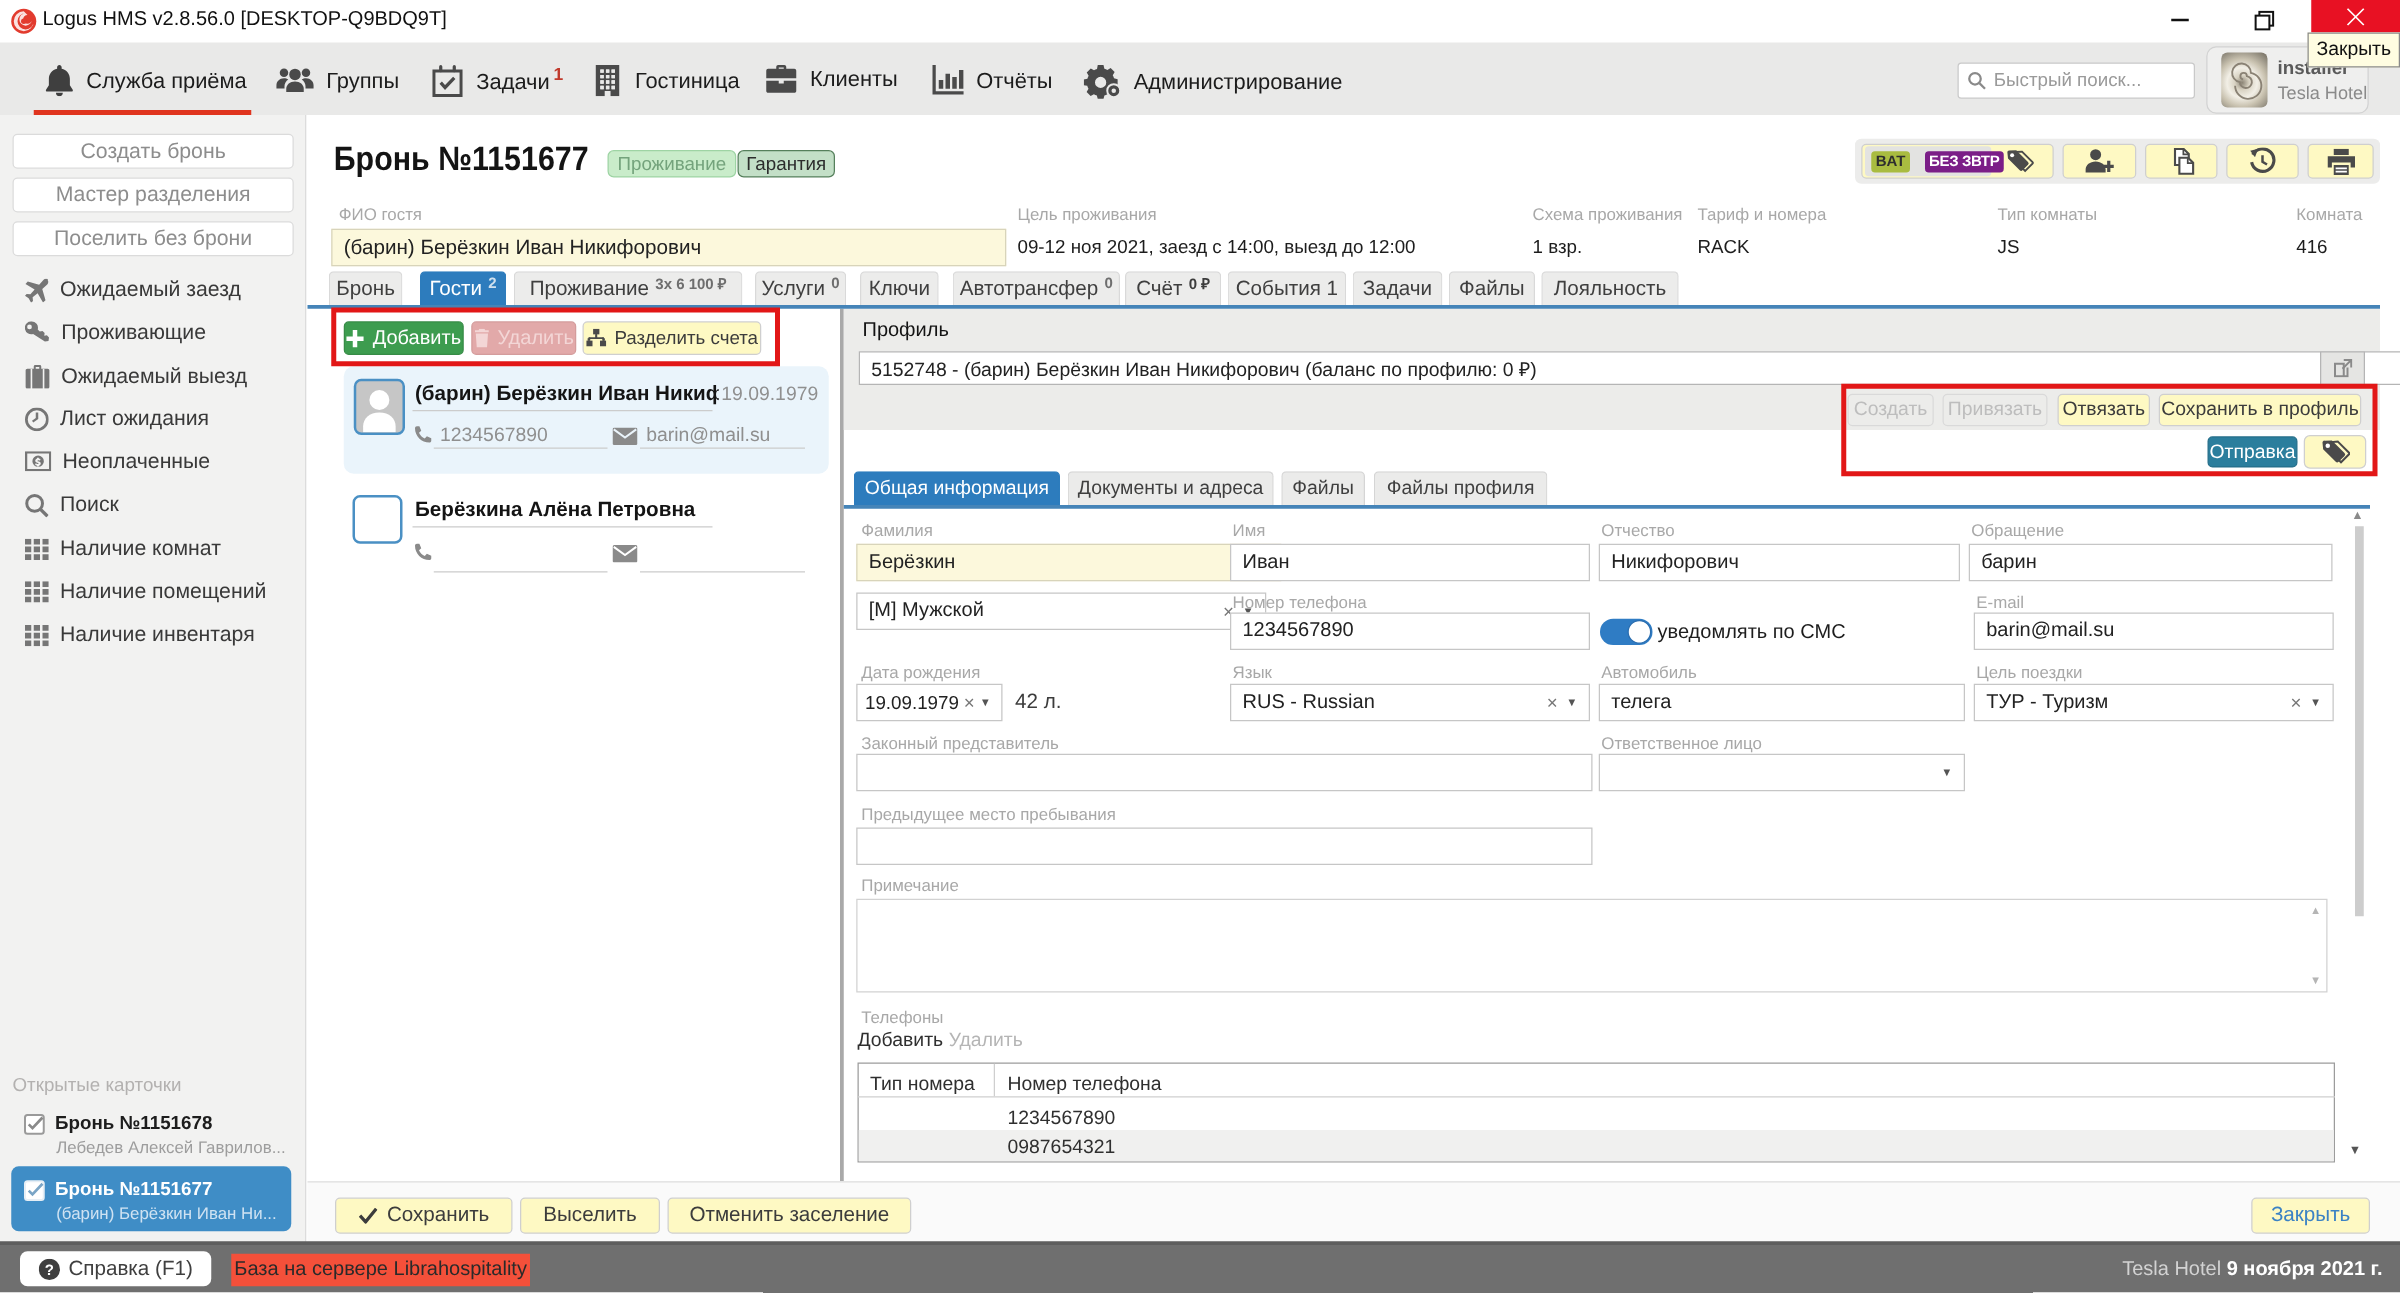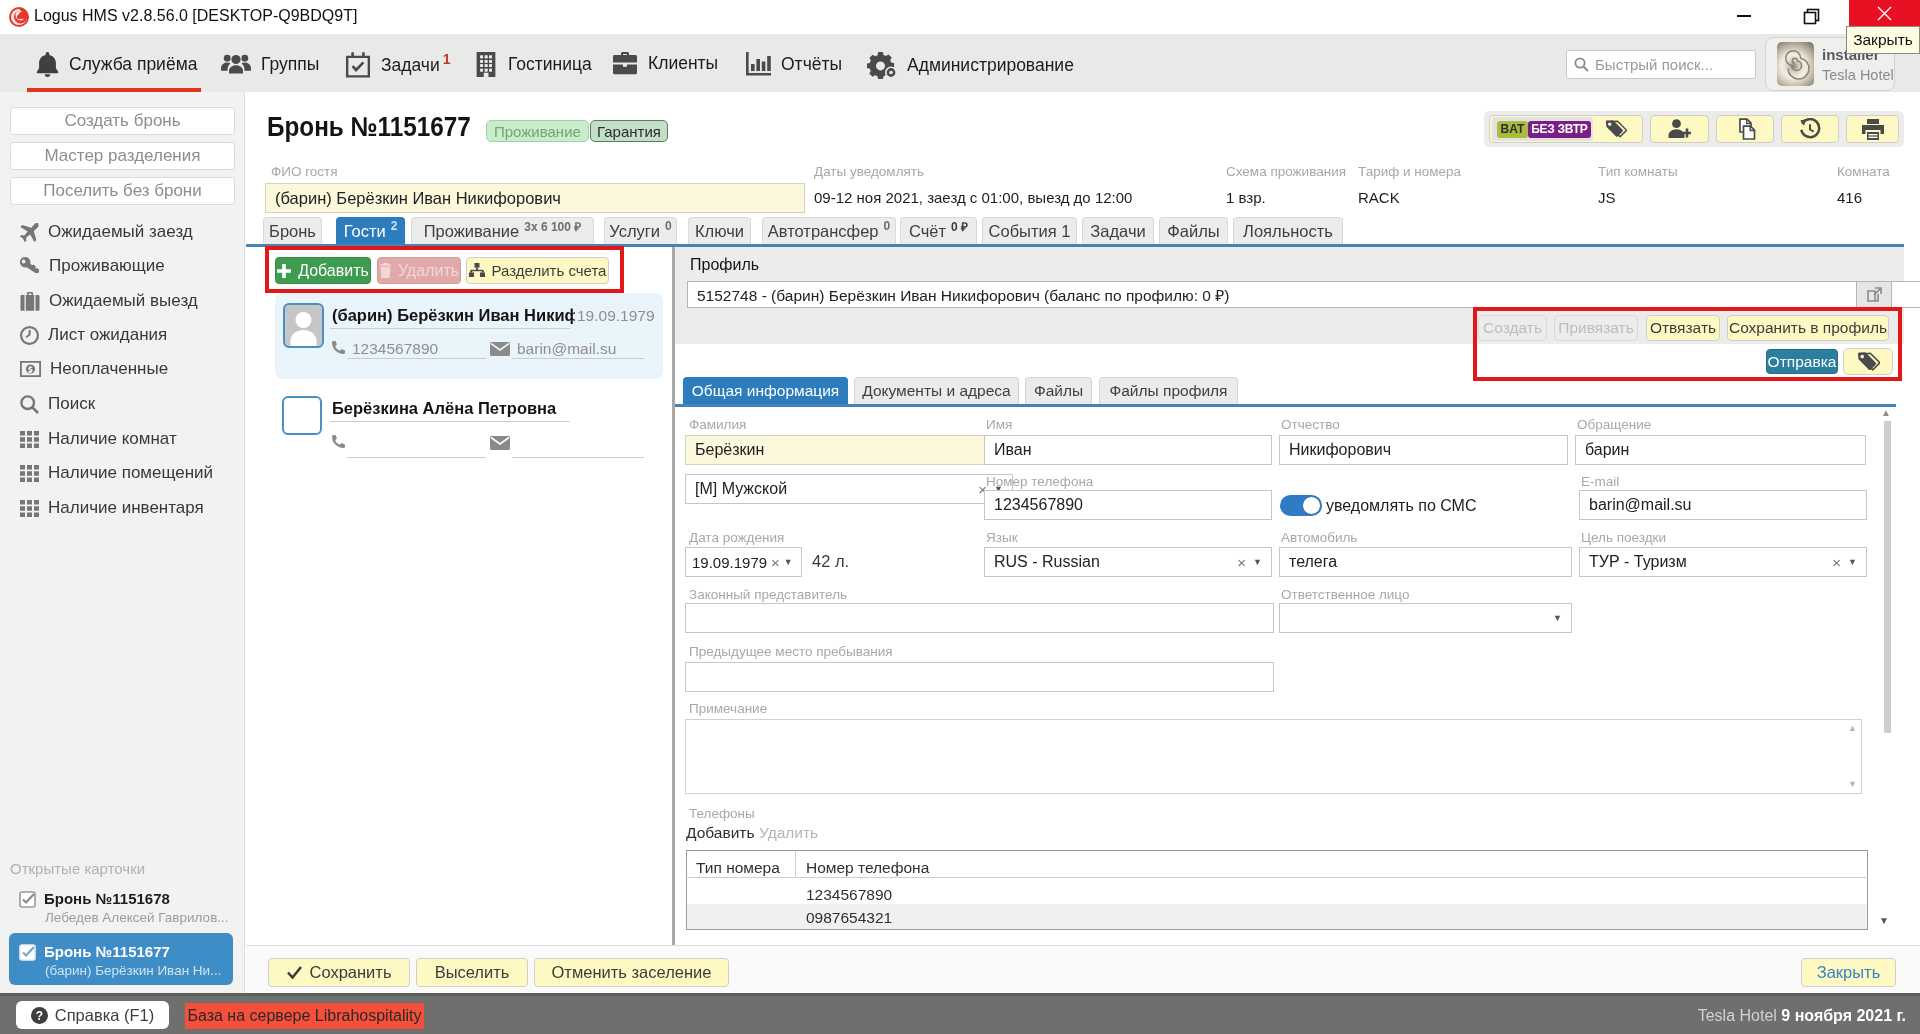--- a/index.html
+++ b/index.html
@@ -207,21 +207,21 @@
 <div class="a" style="top:1007px;right:14px;font-size:16px;color:#d2d2d2;z-index:5">Tesla Hotel <span style="color:#fff;font-weight:bold">9 ноября 2021 г.</span></div>
 
 <div class="a" style="left:267px;top:112px;font-size:27px;font-weight:bold;color:#141414;transform:scaleX(.9);transform-origin:0 0">Бронь №1151677</div>
 <div class="a" style="left:486px;top:120px;height:22px;padding:0 7px;background:#c9ecca;border:1px solid #9ed4a4;border-radius:5px;display:flex;align-items:center;font-size:15px;color:#74a37c">Проживание</div>
 <div class="a" style="left:590px;top:120px;height:22px;padding:0 6px;background:#c3dfc7;border:1.5px solid #56805c;border-radius:5px;display:flex;align-items:center;font-size:15px;color:#2c2c2c">Гарантия</div>
 
 <div class="a" style="left:1484px;top:111px;width:420px;height:36px;background:#ececeb;border-radius:5px"></div>
 <div class="btn" style="left:1489px;top:115px;width:154px;height:28px;justify-content:flex-start;padding:0 2px">
   <div style="background:#e3e3e1;border-radius:3px;height:24px;display:flex;align-items:center;padding:0 5px;width:101px">
     <span style="background:#a9bc40;color:#2e2e2e;font-size:12px;font-weight:bold;border-radius:3px;padding:1.5px 3.5px">BAT</span>
-    <span style="background:#7b1e87;color:#fff;font-size:12px;font-weight:bold;border-radius:3px;padding:1.5px 3.5px;margin-left:0;letter-spacing:-.3px">БЕЗ ЗВТР</span>
+    <span style="background:#7b1e87;color:#fff;font-size:12px;font-weight:bold;border-radius:3px;padding:1.5px 3.5px;margin-left:12px;letter-spacing:-.3px">БЕЗ ЗВТР</span>
   </div>
   <svg width="23" height="20" viewBox="0 0 23 20" style="margin-left:11px">
       <path d="M11 2 L20 11 L13.5 17.5 L4.5 8.5 L4 3.8 a1.3 1.3 0 0 1 1.5 -1.5 z" fill="none" stroke="#4a4a4a" stroke-width="1.5" transform="translate(2.6 .3)"></path>
       <path d="M9 1.2 L18.4 10.6 a1.5 1.5 0 0 1 0 2.2 L14 17.2 a1.5 1.5 0 0 1 -2.2 0 L2.4 7.8 L1.9 3 a1.4 1.4 0 0 1 1.6 -1.6 z" fill="#4a4a4a"></path>
       <circle cx="5.7" cy="5.2" r="1.6" fill="#fff"></circle>
     </svg>
 </div>
 <div class="btn" style="left:1650px;top:115px;width:59px;height:28px">
   <svg width="23" height="20" viewBox="0 0 23 20" fill="#4a4a4a">
       <circle cx="8.5" cy="4.7" r="4.4"></circle>
@@ -249,22 +249,22 @@
       <path d="M5 0h12v5H5z"></path>
       <path d="M0 6h22v9h-3.5v-4h-15v4H0z"></path>
       <path d="M5 13h12v8H5z"></path>
       <rect x="6.5" y="15" width="9" height="1.4" fill="#fff"></rect>
       <rect x="6.5" y="17.6" width="9" height="1.4" fill="#fff"></rect>
     </svg>
 </div>
 
 <div class="lbl" style="left:271px;top:164px">ФИО гостя</div>
 <div class="inp" style="left:265px;top:183px;width:540px;height:30px;background:#fcf8dc;border-color:#d8d4ba;font-size:16.5px">(барин) Берёзкин Иван Никифорович</div>
-<div class="lbl" style="left:814px;top:164px">Даты уведомлять</div>
-<div class="val" style="left:814px;top:189px">09-12 ноя 2021, заезд с 01:00, выезд до 12:00</div>
+<div class="lbl" style="left:814px;top:164px">Цель проживания</div>
+<div class="val" style="left:814px;top:189px">09-12 ноя 2021, заезд с 14:00, выезд до 12:00</div>
 <div class="lbl" style="left:1226px;top:164px">Схема проживания</div>
 <div class="val" style="left:1226px;top:189px">1 взр.</div>
 <div class="lbl" style="left:1358px;top:164px">Тариф и номера</div>
 <div class="val" style="left:1358px;top:189px">RACK</div>
 <div class="lbl" style="left:1598px;top:164px">Тип комнаты</div>
 <div class="val" style="left:1598px;top:189px">JS</div>
 <div class="lbl" style="left:1837px;top:164px">Комната</div>
 <div class="val" style="left:1837px;top:189px">416</div>
 
 <div class="tab" style="left:263px;width:59px">Бронь</div>

